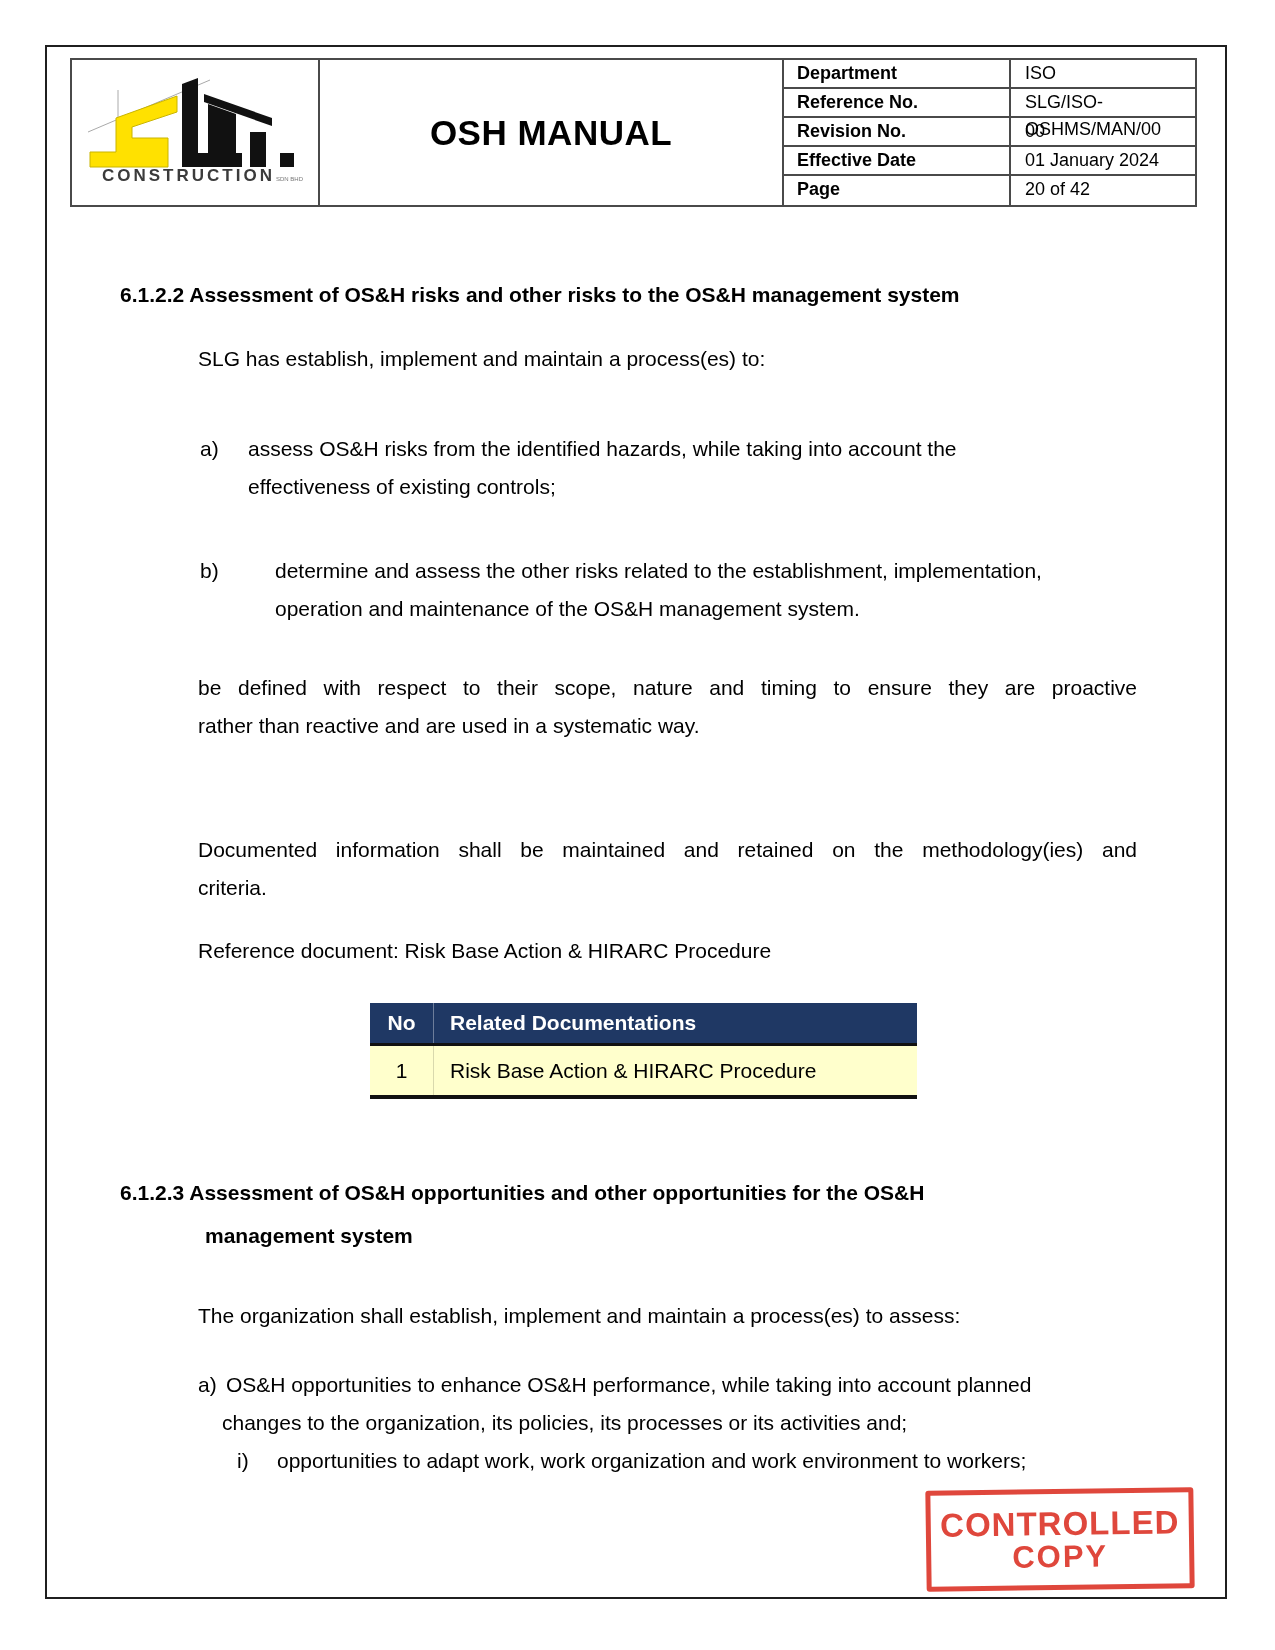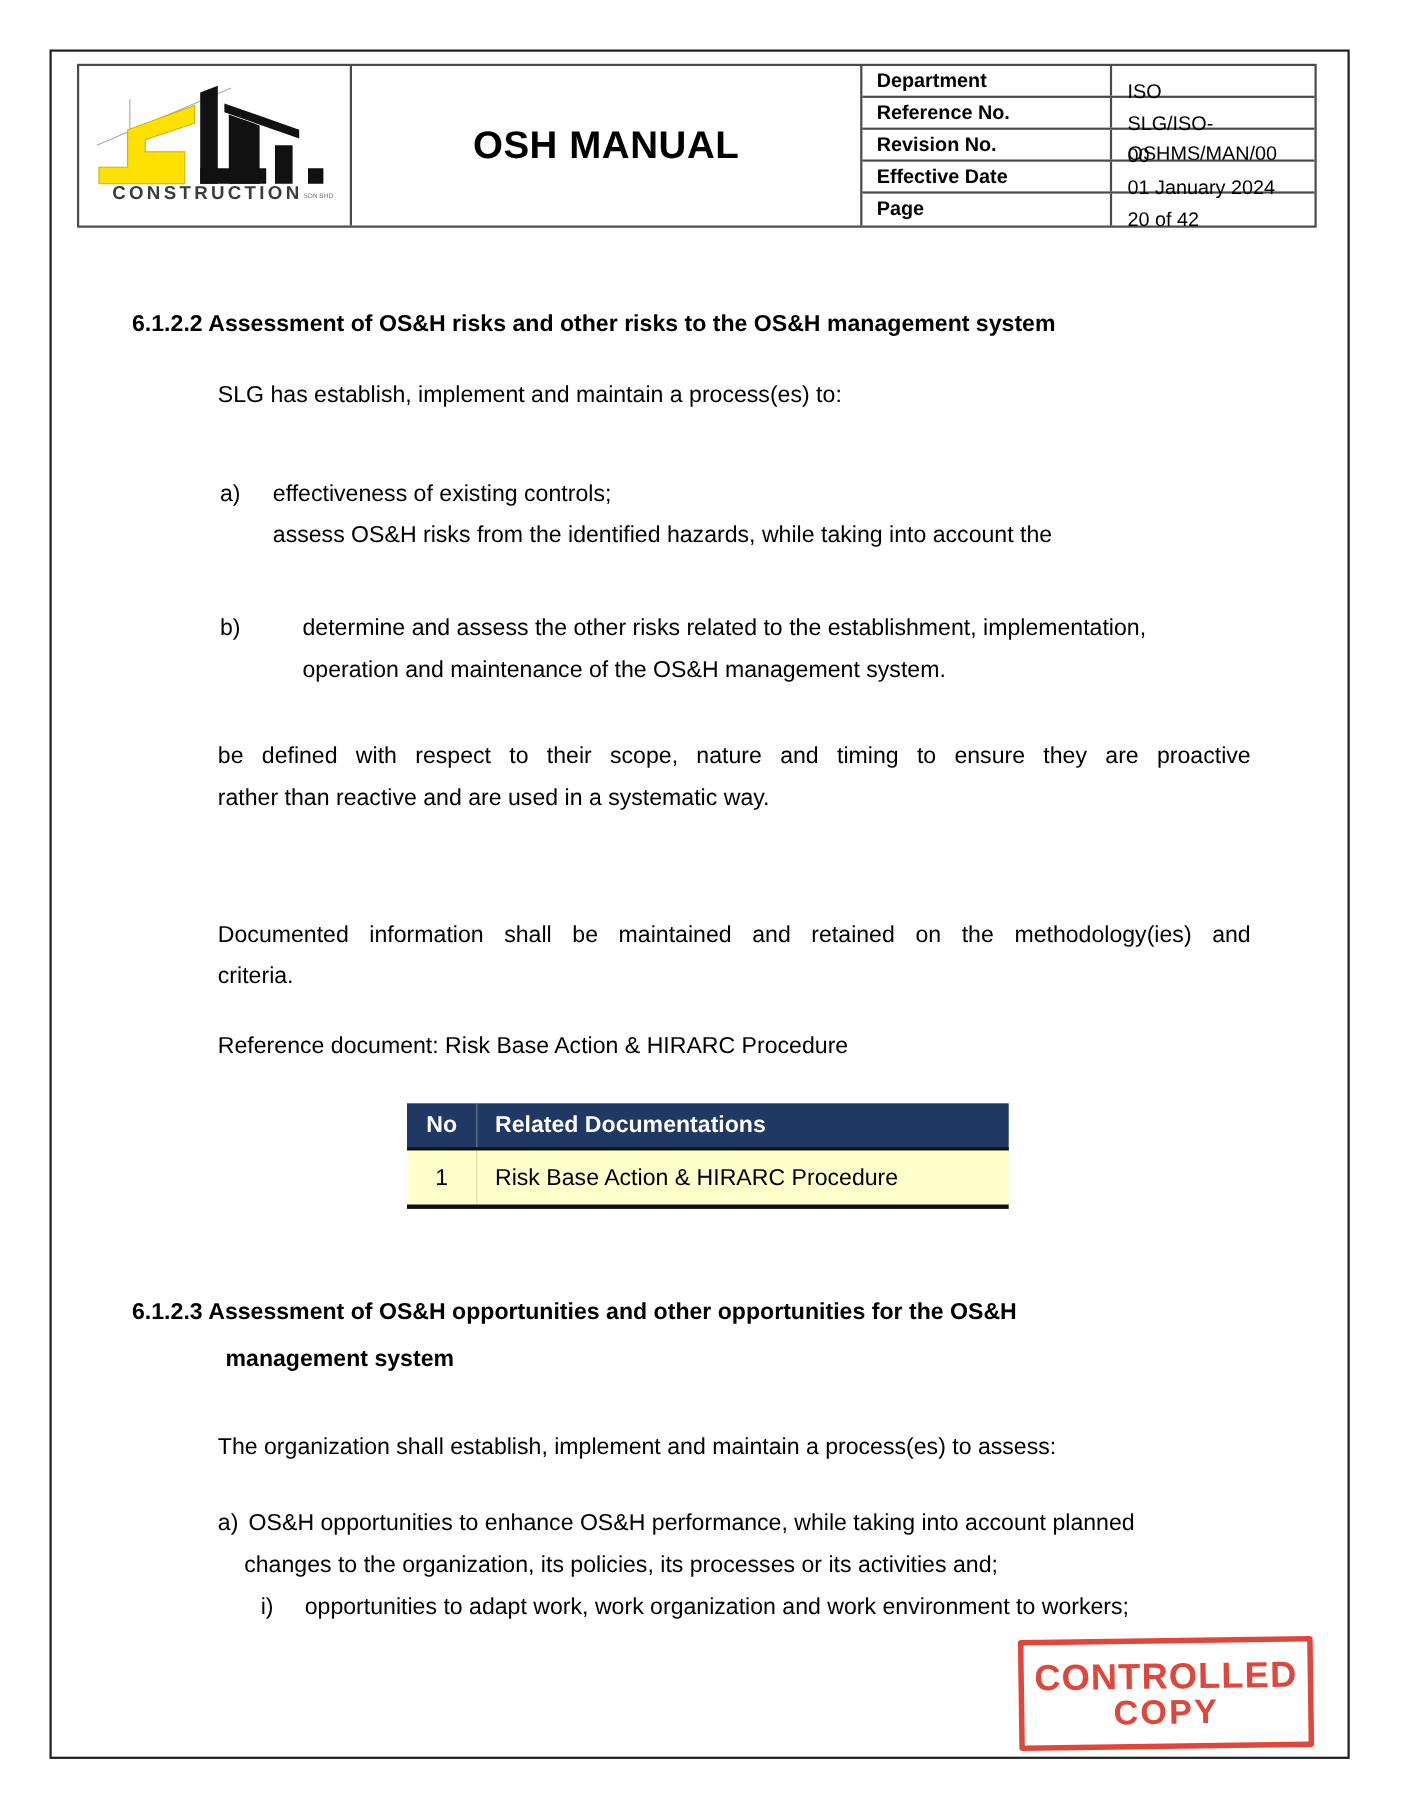--- a/index.html
+++ b/index.html
@@ -11,21 +11,21 @@
   
   .hdr{left:70px;top:58px;width:1127px;height:149px;border:2px solid #4a4a4a;box-sizing:border-box;background:#fff;}
   .hdr-cell{position:absolute;top:0;height:100%;box-sizing:border-box;}
   .cell-logo{left:0;width:248px;border-right:2px solid #4a4a4a;}
   .cell-title{left:248px;width:464px;border-right:2px solid #4a4a4a;display:flex;align-items:center;justify-content:center;}
   .doc-title{font-size:35px;font-weight:bold;letter-spacing:.5px;}
   .cell-info{left:712px;width:411px;}
   .info-row{position:relative;height:29px;border-bottom:2px solid #4a4a4a;box-sizing:border-box;font-size:18px;line-height:27px;}
   .info-row:last-child{border-bottom:none;}
   .info-label{position:absolute;left:13px;top:0;font-weight:bold;}
-  .info-value{position:absolute;left:241px;top:10px;}
+  .info-value{position:absolute;left:241px;top:0;}
   .info-div{position:absolute;left:225px;top:0;width:0;height:100%;border-left:2px solid #4a4a4a;}
   
   .logo-wrap{position:absolute;left:8px;top:10px;width:230px;height:125px;}
   
   .t{font-size:21px;line-height:38px;white-space:nowrap;}
   .b{font-weight:bold;}
   .para{width:939px;}
   .para .ln{font-size:21px;line-height:38px;}
   .j{text-align:justify;text-align-last:justify;}
   .marker{font-size:21px;line-height:38px;}
@@ -102,22 +102,22 @@
     </div>
   </div>
 </div>
 
 <div class="abs t b" style="left:120px;top:276px;">6.1.2.2 Assessment of OS&amp;H risks and other risks to the OS&amp;H management system</div>
 
 <div class="abs t" style="left:198px;top:340px;">SLG has establish, implement and maintain a process(es) to:</div>
 
 <div class="abs marker" style="left:200px;top:430px;">a)</div>
 <div class="abs" style="left:248px;top:430px;">
+  <div class="t">assess OS&amp;H risks from the identified hazards, while taking into account the</div>
   <div class="t">effectiveness of existing controls;</div>
-  <div class="t">assess OS&amp;H risks from the identified hazards, while taking into account the</div>
 </div>
 
 <div class="abs marker" style="left:200px;top:552px;">b)</div>
 <div class="abs" style="left:246px;top:552px;margin-left:29px;">
   <div class="t">determine and assess the other risks related to the establishment, implementation,</div>
   <div class="t">operation and maintenance of the OS&amp;H management system.</div>
 </div>
 
 <div class="abs para" style="left:198px;top:669px;">
   <div class="ln j">be defined with respect to their scope, nature and timing to ensure they are proactive</div>

